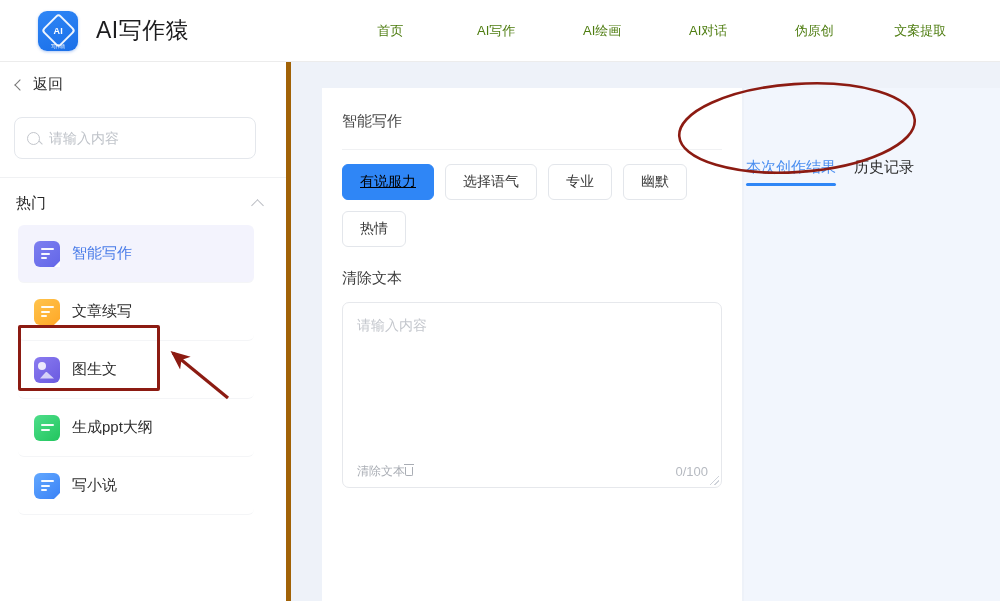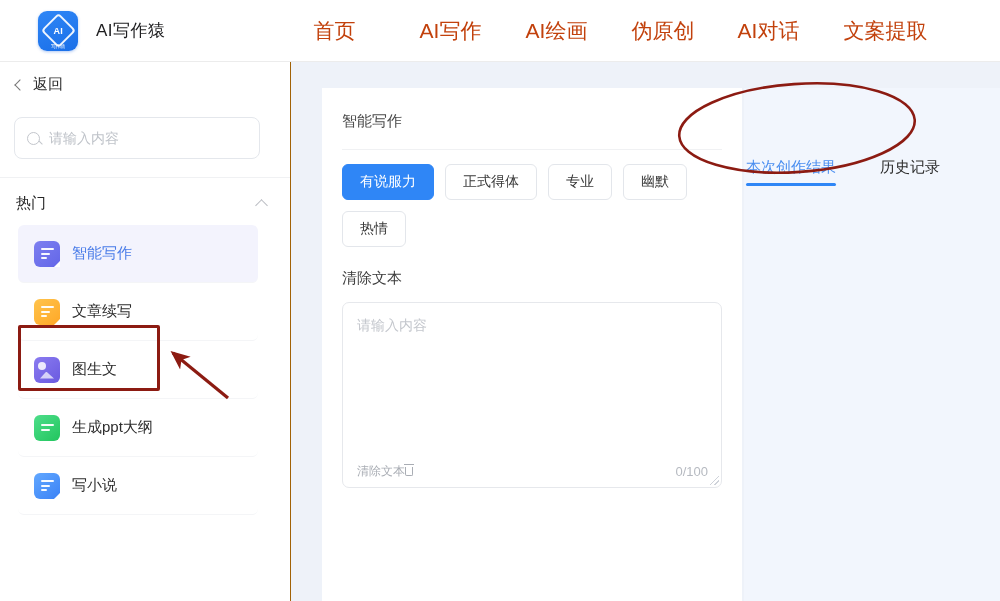--- a/index.html
+++ b/index.html
@@ -30,38 +30,38 @@
   }
   .logo .ai {
     transform: rotate(-45deg); color: #fff; font-size: 9px; font-weight: 700;
     letter-spacing: .2px;
   }
   .logo .subtxt {
     position: absolute; bottom: 2px; left: 0; right: 0; text-align: center;
     font-size: 5px; color: #ffffff; letter-spacing: -.3px; opacity: .95;
   }
   .brand-title {
-    margin-left: 18px; font-size: 17px; color: #1d1d1f; letter-spacing: .5px;
+    margin-left: 18px; font-size: 23px; color: #1d1d1f; letter-spacing: .5px;
   }
   .nav { display: flex; align-items: center; margin-left: 148px; gap: 0; }
   .nav-item {
-    font-size: 21px; color: #c2410c; padding: 6px 0; width: 106px;
-    text-align: left; cursor: pointer; white-space: nowrap;
+    font-size: 13px; color: #4d7c0f; padding: 6px 0; width: 106px;
+    text-align: center; cursor: pointer; white-space: nowrap;
   }
 
   
   .body-area {
     position: absolute; left: 0; top: 62px; width: 1000px; height: 539px;
     background: #eef2f9;
   }
 
   
   .sidebar {
     position: absolute; left: 0; top: 0; width: 291px; height: 539px;
-    background: #ffffff; border-right: 1px solid #a16207;
+    background: #ffffff; border-right: 5px solid #a16207;
   }
   .back-row {
     display: flex; align-items: center; height: 45px;
     padding-left: 16px; cursor: pointer;
   }
   .chev-left {
     width: 8px; height: 8px; border-left: 1.6px solid #777;
     border-bottom: 1.6px solid #777; transform: rotate(45deg);
     margin-right: 9px;
   }
@@ -150,21 +150,21 @@
   .field-label { font-size: 15px; color: #3d3d3d; padding: 22px 0 0 20px; }
   .tone-row {
     display: flex; flex-wrap: wrap; gap: 11px; padding: 14px 20px 0 20px;
   }
   .tone-btn {
     border: 1px solid #e3e6eb; background: #fff; border-radius: 6px;
     font-size: 14px; color: #3a3a3a; padding: 8px 17px; cursor: pointer;
     font-family: inherit; white-space: nowrap;
   }
   .tone-btn.selected {
-    background: #2f86f6; color: #ffffff; border-color: #2f86f6;
+    background: #2f86f6; color: #000000; border-color: #2f86f6; text-decoration: underline;
   }
   .ta-wrap {
     margin: 14px 20px 0 20px; border: 1px solid #e6e8ec; border-radius: 7px;
     height: 186px; position: relative; background: #fff;
   }
   .ta {
     width: 100%; height: 150px; border: none; outline: none; resize: none;
     padding: 14px 14px 0 14px; font-size: 14px; color: #333;
     font-family: inherit; background: transparent;
   }
@@ -198,21 +198,21 @@
   .result-panel {
     position: absolute; left: 744px; top: 26px; width: 256px; height: 513px;
     background: #f2f6fd;
   }
   .tabs { display: flex; align-items: flex-end; padding: 70px 0 0 0; }
   .tab {
     font-size: 15px; cursor: pointer; position: relative; padding-bottom: 9px;
     white-space: nowrap;
   }
   .tab-1 { margin-left: 2px; color: #4a8ef0; text-align: right; }
-  .tab-2 { margin-left: 44px; color: #2c2c2c; }
+  .tab-2 { margin-left: 18px; color: #2c2c2c; }
   .tab.active::after {
     content:""; position: absolute; left: 0; right: 0; bottom: 0; height: 3px;
     background: #2f86f6; border-radius: 2px;
   }
 
   
   .anno { position: absolute; pointer-events: none; }
   .anno-rect {
     left: 18px; top: 325px; width: 142px; height: 66px;
     border: 3px solid #8c1b12; border-radius: 2px;
@@ -232,22 +232,22 @@
           <span class="ai">AI</span>
         </div>
         <span class="subtxt">写作猿</span>
       </div>
       <div class="brand-title">AI写作猿</div>
     </div>
     <div class="nav">
       <div class="nav-item">首页</div>
       <div class="nav-item">AI写作</div>
       <div class="nav-item">AI绘画</div>
+      <div class="nav-item">AI对话</div>
       <div class="nav-item">伪原创</div>
-      <div class="nav-item">AI对话</div>
       <div class="nav-item">文案提取</div>
     </div>
   </div>
 
   <div class="body-area">
 
     <div class="sidebar">
       <div class="back-row">
         <span class="chev-left"></span>
         <span class="back-text">返回</span>
@@ -320,21 +320,21 @@
         </div>
       </div>
     </div>
 
     <div class="form-card">
       <div class="card-title">智能写作</div>
       <div class="card-rule"></div>
 
       <div class="tone-row">
         <button class="tone-btn selected">有说服力</button>
-        <button class="tone-btn">正式得体</button>
+        <button class="tone-btn">选择语气</button>
         <button class="tone-btn">专业</button>
         <button class="tone-btn">幽默</button>
         <button class="tone-btn">热情</button>
       </div>
 
       <div class="field-label">清除文本</div>
       <div class="ta-wrap">
         <textarea class="ta" placeholder="请输入内容" style=""></textarea>
         <div class="ta-foot">
           <span class="clear-btn">

